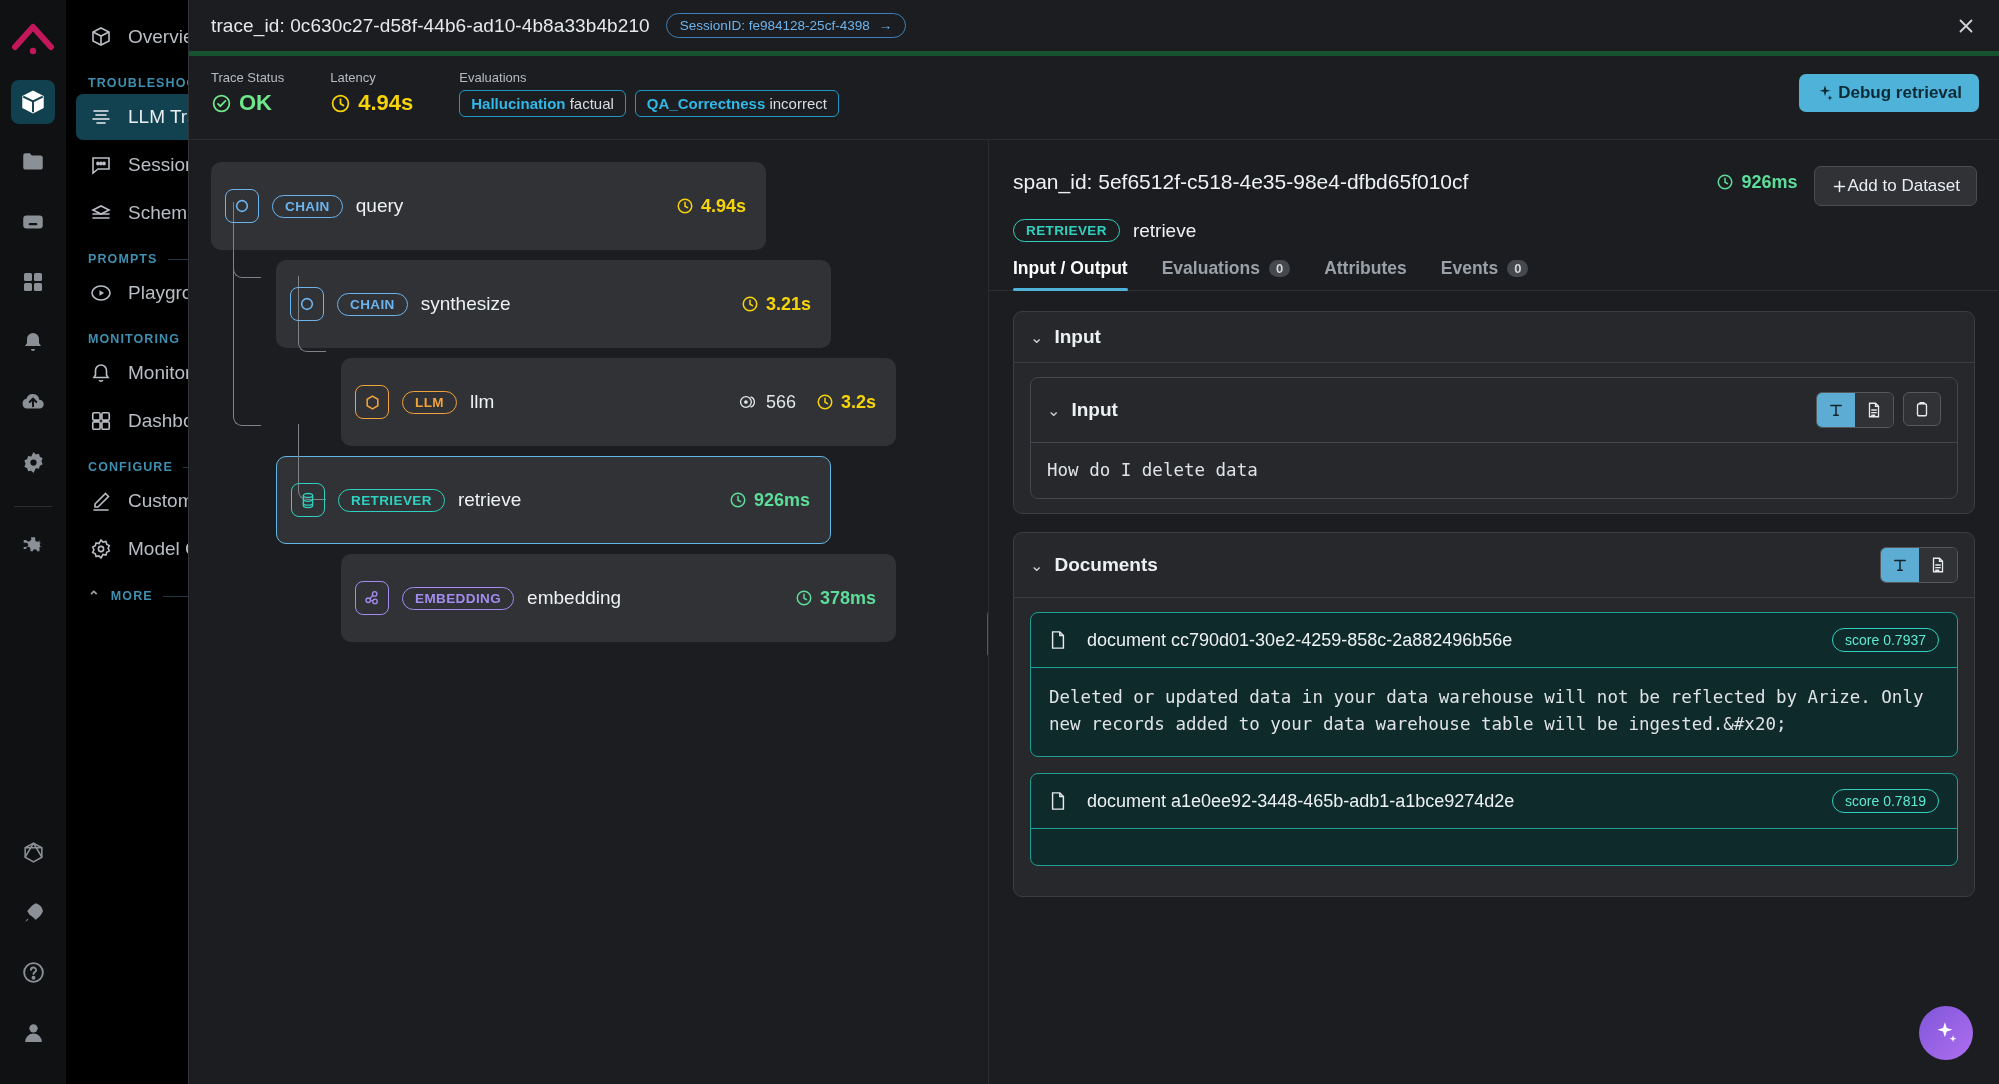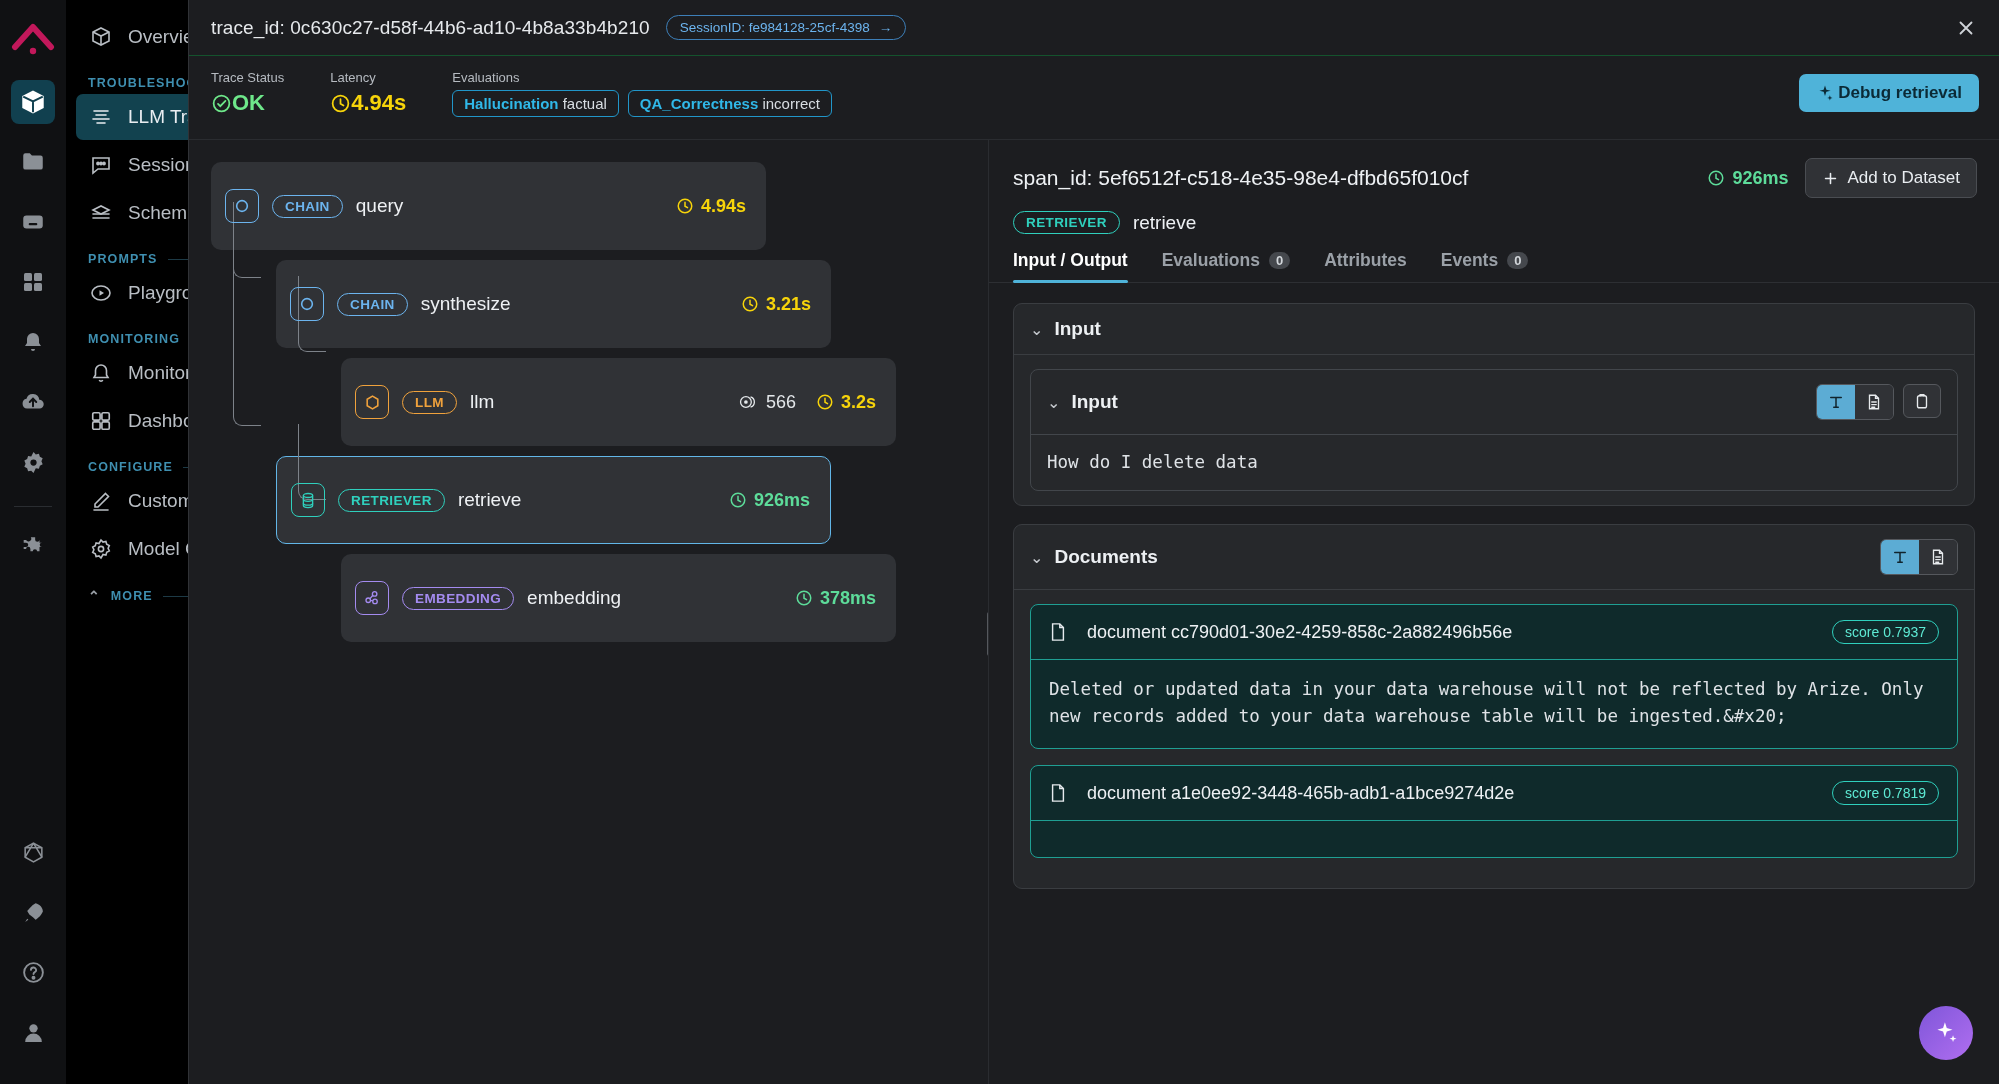--- a/index.html
+++ b/index.html
@@ -47,40 +47,40 @@
   .nav-group .line { flex: 1; height: 1px; background: #1d3a46; }
 
   
   .modal {
     position: absolute; left: 188px; top: 0; right: 0; bottom: 0;
     background: #1c1d20; z-index: 10; display: flex; flex-direction: column;
     border-left: 1px solid #303236;
   }
   .modal-top {
     height: 56px; flex: 0 0 56px; display: flex; align-items: center;
-    padding: 0 16px 0 22px; border-bottom: 1px solid #14532d; gap: 16px;
+    padding: 0 16px 0 22px; border-bottom: 5px solid #14532d; gap: 16px;
   }
   .trace-id { font-size: 19px; color: #e6e9ec; letter-spacing: .1px; }
   .session-pill {
     display: flex; align-items: center; gap: 9px;
     border: 1px solid #3d7fb8; border-radius: 16px; padding: 4px 13px;
     color: #6cb4ee; font-size: 13.5px;
   }
   .modal-close {
     margin-left: auto; width: 34px; height: 34px; border-radius: 6px;
     display: flex; align-items: center; justify-content: center; color: #cfd3d8;
   }
 
   .summary {
     flex: 0 0 84px; display: flex; align-items: flex-start; gap: 0;
     padding: 14px 20px 0 22px; border-bottom: 1px solid #2a2c30; position: relative;
   }
   .sumcol { margin-right: 46px; }
   .sumlabel { font-size: 13px; color: #b6bbc1; margin-bottom: 5px; }
-  .sumval { font-size: 22px; font-weight: 600; display: flex; align-items: center; }
+  .sumval { font-size: 22px; font-weight: 600; display: flex; align-items: center; gap: 7px; }
   .sumval.ok { color: #6ee88a; }
   .sumval.lat { color: #f7d40a; }
   .evals { display: flex; gap: 9px; margin-top: 2px; }
   .eval-pill {
     border: 1px solid #2196c9; border-radius: 6px; padding: 4px 11px;
     font-size: 15px; color: #d8dde2; white-space: nowrap;
   }
   .eval-pill b { color: #30b8e8; font-weight: 700; }
   .debug-btn {
     position: absolute; right: 20px; top: 18px;
@@ -130,21 +130,21 @@
 
   
   .detail { flex: 1; display: flex; flex-direction: column; min-width: 0; }
   .dhead { padding: 18px 22px 0 24px; }
   .dhead-row1 { display: flex; align-items: center; gap: 16px; }
   .span-id { font-size: 21px; color: #eef1f4; }
   .dhead-right { margin-left: auto; display: flex; align-items: center; gap: 16px; }
   .add-ds {
     border: 1px solid #4a4d52; background: #303236; border-radius: 7px;
     padding: 9px 16px; font-size: 17px; color: #e9edf1;
-    display: flex; align-items: center; gap: 9px;
+    display: flex; align-items: center;  margin-top: 8px;
   }
   .dhead-row2 { display: flex; align-items: center; gap: 13px; margin-top: 13px; }
   .tabs { display: flex; gap: 34px; padding: 0 24px; margin-top: 16px;
     border-bottom: 1px solid #2d2f33; }
   .tab { padding-bottom: 11px; font-size: 17.5px; font-weight: 700; color: #9aa0a7;
     display: flex; align-items: center; gap: 9px; position: relative; }
   .tab.active { color: #fff; }
   .tab.active::after { content: ""; position: absolute; left: 0; right: 0; bottom: -1px;
     height: 3px; background: #4fb3d9; border-radius: 2px; }
   .badge0 { background: #45484d; color: #d2d6da; border-radius: 9px;

